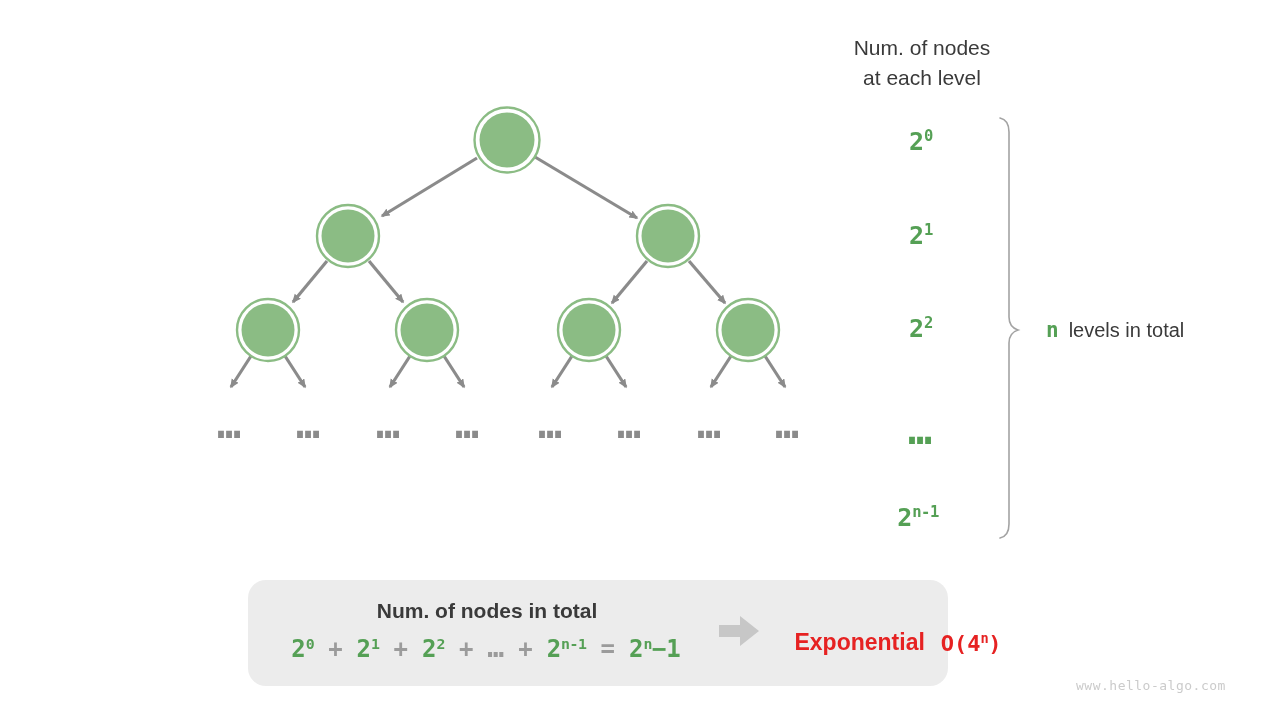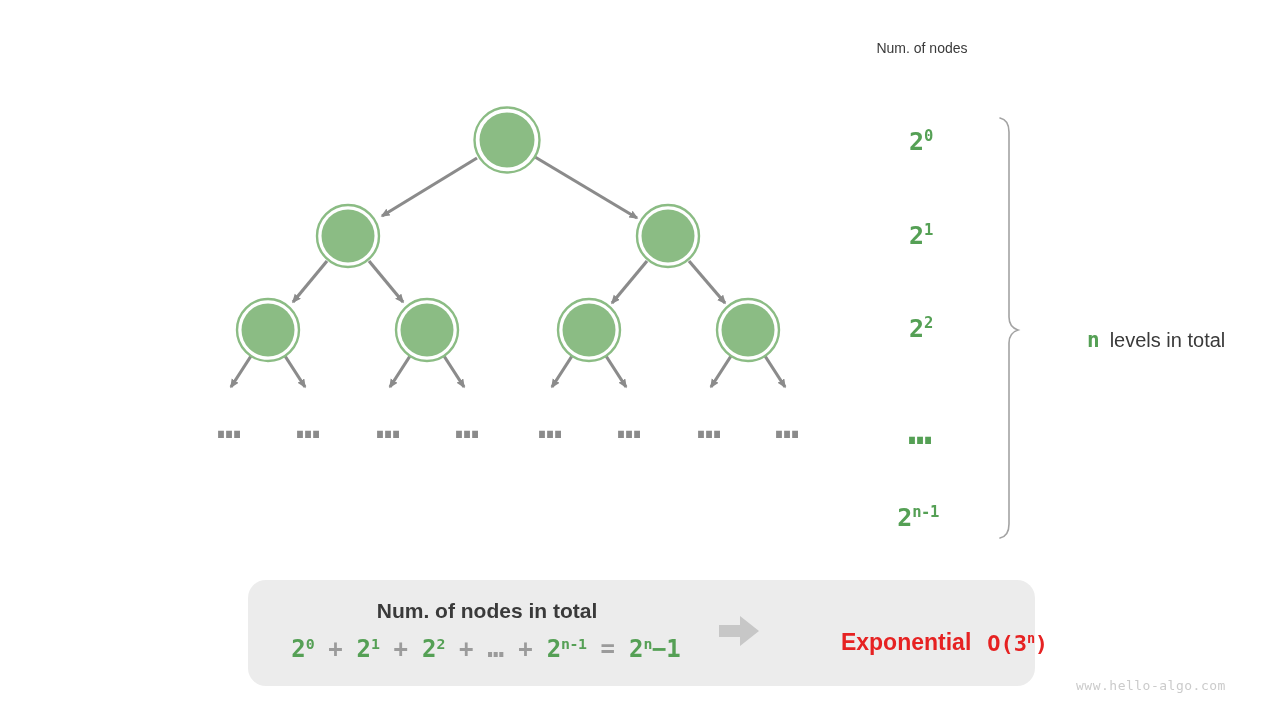--- a/index.html
+++ b/index.html
@@ -8,60 +8,60 @@
     font-family:"Liberation Sans",sans-serif;color:#3a3a3a;
   }
   svg{position:absolute;left:0;top:0;}
   .abs{position:absolute;}
   .green{color:#55a055;}
   .gray{color:#9b9b9b;}
 
   
   .panel-header{
     left:822px;top:33px;width:200px;text-align:center;
-    font-size:14px;line-height:30px;color:#3a3a3a;
+    font-size:21px;line-height:30px;color:#3a3a3a;
   }
 
   
   .lvl{
     transform:translate(-50%,-50%);
     font-family:"DejaVu Sans Mono",monospace;font-weight:bold;
     font-size:25px;color:#55a055;white-space:nowrap;
   }
   .sup{font-size:0.62em;vertical-align:0.55em;letter-spacing:-0.5px;}
   .lvl-dots{font-size:40px;line-height:10px;transform:translateX(-50%);}
 
   
   .tree-dots{
     transform:translateX(-50%);
     font-family:"DejaVu Sans Mono",monospace;font-weight:bold;
     font-size:40px;line-height:40px;color:#8b8b8b;white-space:nowrap;
   }
 
   
-  .brace-label{left:1046px;top:327px;font-size:20px;line-height:26px;white-space:nowrap;margin-left:41px;}
+  .brace-label{left:1046px;top:317px;font-size:20px;line-height:26px;white-space:nowrap;}
   .brace-label .n{font-family:"DejaVu Sans Mono",monospace;font-weight:bold;color:#55a055;margin-right:10px;font-size:21px;}
 
   
   .summary-box{
-    left:248px;top:580px;width:787px;height:106px;border-radius:18px;background:#ececec;
+    left:248px;top:580px;width:700px;height:106px;border-radius:18px;background:#ececec;
   }
   .box-title{
     position:absolute;text-align:center;font-weight:bold;font-size:21px;line-height:24px;color:#3a3a3a;white-space:nowrap;
   }
   .formula-row{
     position:absolute;left:20px;top:51px;width:436px;height:32px;
     display:flex;align-items:baseline;justify-content:center;
     font-family:"DejaVu Sans Mono",monospace;font-weight:bold;font-size:24px;
   }
   .fpart{margin:0 7px;white-space:nowrap;}
   .fdots{font-size:28px;}
   .result-row{
     position:absolute;left:500px;top:49px;width:300px;height:34px;
-    display:flex;align-items:baseline;justify-content:flex-end;white-space:nowrap;
+    display:flex;align-items:baseline;justify-content:center;white-space:nowrap;
   }
   .result-label{font-weight:bold;font-size:23px;color:#e62222;margin-right:16px;}
   .result-o{font-family:"DejaVu Sans Mono",monospace;font-weight:bold;font-size:22px;color:#e62222;}
 
   .watermark{
     left:1076px;top:678px;font-family:"DejaVu Sans Mono",monospace;
     font-size:13px;color:#cbcbcb;letter-spacing:0.5px;
   }
 </style>
 </head>
@@ -124,20 +124,21 @@
         <circle cx="748" cy="330" r="26.5" fill="#8bbc84"></circle>
         <circle cx="748" cy="330" r="31" fill="none" stroke="#8bbc84" stroke-width="2.4"></circle>
       </g>
     </g>
 
     <path d="M 1000 118 Q 1009 120 1009 132 L 1009 317 Q 1009 327 1018 330 Q 1009 333 1009 343 L 1009 524 Q 1009 536 1000 538" fill="none" stroke="#a3a3a3" stroke-width="1.6" stroke-linecap="round"></path>
   </svg>
 
   <div class="abs panel-header">
     <div>Num. of nodes</div>
+    <div>at each level</div>
   </div>
 
   <div class="abs lvl" style="left:921px;top:141px"><span>2</span><span class="sup">0</span></div>
   <div class="abs lvl" style="left:921px;top:235px"><span>2</span><span class="sup">1</span></div>
   <div class="abs lvl" style="left:921px;top:328px"><span>2</span><span class="sup">2</span></div>
   <div class="abs lvl lvl-dots" style="left:920px;top:425px"><span>…</span></div>
   <div class="abs lvl" style="left:918px;top:517px"><span>2</span><span class="sup">n-1</span></div>
 
   <span class="abs tree-dots" style="left:229px;top:404px">…</span>
   <span class="abs tree-dots" style="left:308px;top:404px">…</span>
@@ -169,19 +170,19 @@
       <span class="fpart green"><span>2</span><span class="sup">n</span><span>−1</span></span>
     </div>
 
     <svg style="position:absolute;left:471px;top:34px" width="40" height="34" viewBox="0 0 40 34">
       <polygon points="0,11 21,11 21,2 40,17 21,32 21,23 0,23" fill="#c7c7c7"></polygon>
     </svg>
 
 
     <div class="result-row">
       <span class="result-label">Exponential</span>
-      <span class="result-o"><span>O(3</span><span class="sup">n</span><span>)</span></span>
+      <span class="result-o"><span>O(4</span><span class="sup">n</span><span>)</span></span>
     </div>
   </div>
 
   <div class="abs watermark">www.hello-algo.com</div>
 
 </div>
 
 </body></html>

